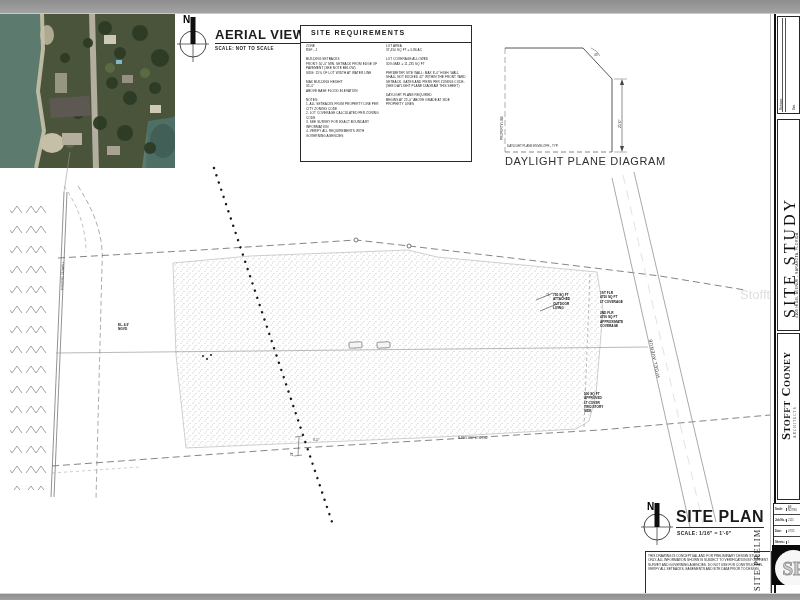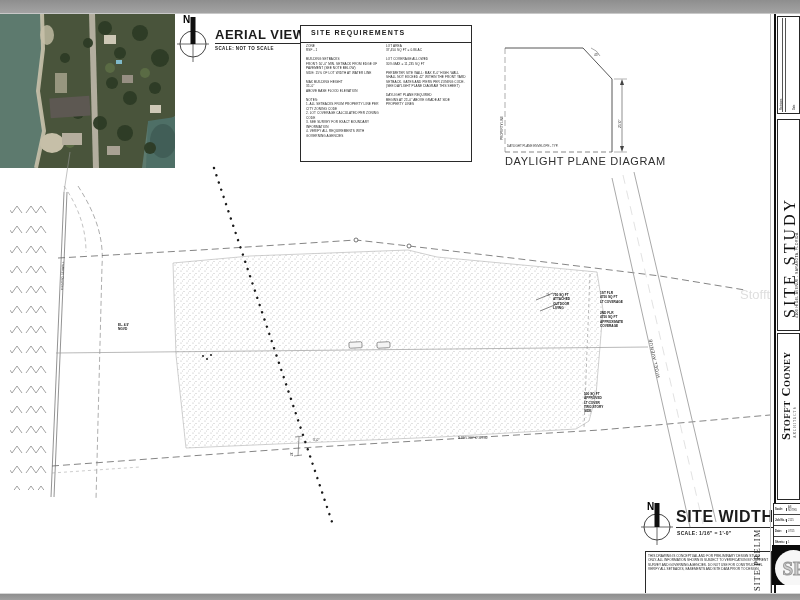--- a/index.html
+++ b/index.html
@@ -216,21 +216,21 @@
   <div class="abs anno" style="left:118px;top:323px;z-index:2;">EL. 4.9'
 NGVD</div>
   <div class="abs dimtxt" style="left:458px;top:436px;z-index:2;font-size:3px;">N 89°51'00" W   327.00'</div>
   <div class="abs dimtxt" style="left:313px;top:438px;z-index:2;">3'-0"</div>
   <div class="abs rot dimtxt" style="left:290px;top:456px;z-index:2;">24'</div>
   <div class="abs dimtxt" style="left:549px;top:292px;z-index:2;transform:rotate(68deg);transform-origin:0 0;">15'</div>
   <div class="abs dimtxt" style="left:60px;top:290px;z-index:2;transform:rotate(-88deg);transform-origin:0 0;font-size:3px;white-space:nowrap;">EXISTING SEAWALL</div>
   <div class="abs dimtxt" style="left:656px;top:378px;z-index:2;transform:rotate(-102deg);transform-origin:0 0;font-size:4.5px;letter-spacing:.6px;white-space:nowrap;">HIGEL AVENUE</div>
 
   <div class="abs northN" style="left:647px;top:501px;z-index:2;">N</div>
-  <div class="abs h-underline" style="left:676px;top:508px;z-index:2;font-size:16px;font-weight:bold;letter-spacing:.5px;">SITE WIDTH</div>
+  <div class="abs h-underline" style="left:676px;top:508px;z-index:2;font-size:16px;font-weight:bold;letter-spacing:.5px;">SITE PLAN</div>
   <div class="abs" style="left:677px;top:530px;z-index:2;font-size:5px;font-weight:bold;letter-spacing:.3px;">SCALE: 1/16" = 1'-0"</div>
   <div class="abs boxed" style="left:645px;top:551px;width:121px;height:40px;z-index:2;padding:2px;font-size:3.2px;line-height:1.35;color:#222;">THIS DRAWING IS CONCEPTUAL AND FOR PRELIMINARY DESIGN STUDY ONLY. ALL INFORMATION SHOWN IS SUBJECT TO VERIFICATION BY CURRENT SURVEY AND GOVERNING AGENCIES. DO NOT USE FOR CONSTRUCTION. VERIFY ALL SETBACKS, EASEMENTS AND SITE DATA PRIOR TO DESIGN.</div>
   <div class="abs rot serif" style="left:752px;top:591px;z-index:2;font-size:8.5px;letter-spacing:1px;color:#222;">SITE PRELIM</div>
 
   <div class="abs" style="left:740px;top:287px;z-index:5;font-size:13px;color:#d9d9d9;opacity:.85;">Stofft</div>
 
   <div class="abs" style="left:774px;top:13px;width:2px;height:581px;background:#111;z-index:3;"></div>
   <div class="abs" style="left:770px;top:13px;width:.5px;height:581px;background:#bbb;z-index:3;"></div>
 
   <div class="abs strip-box" style="left:777px;top:16px;width:21px;height:96px;z-index:3;">

